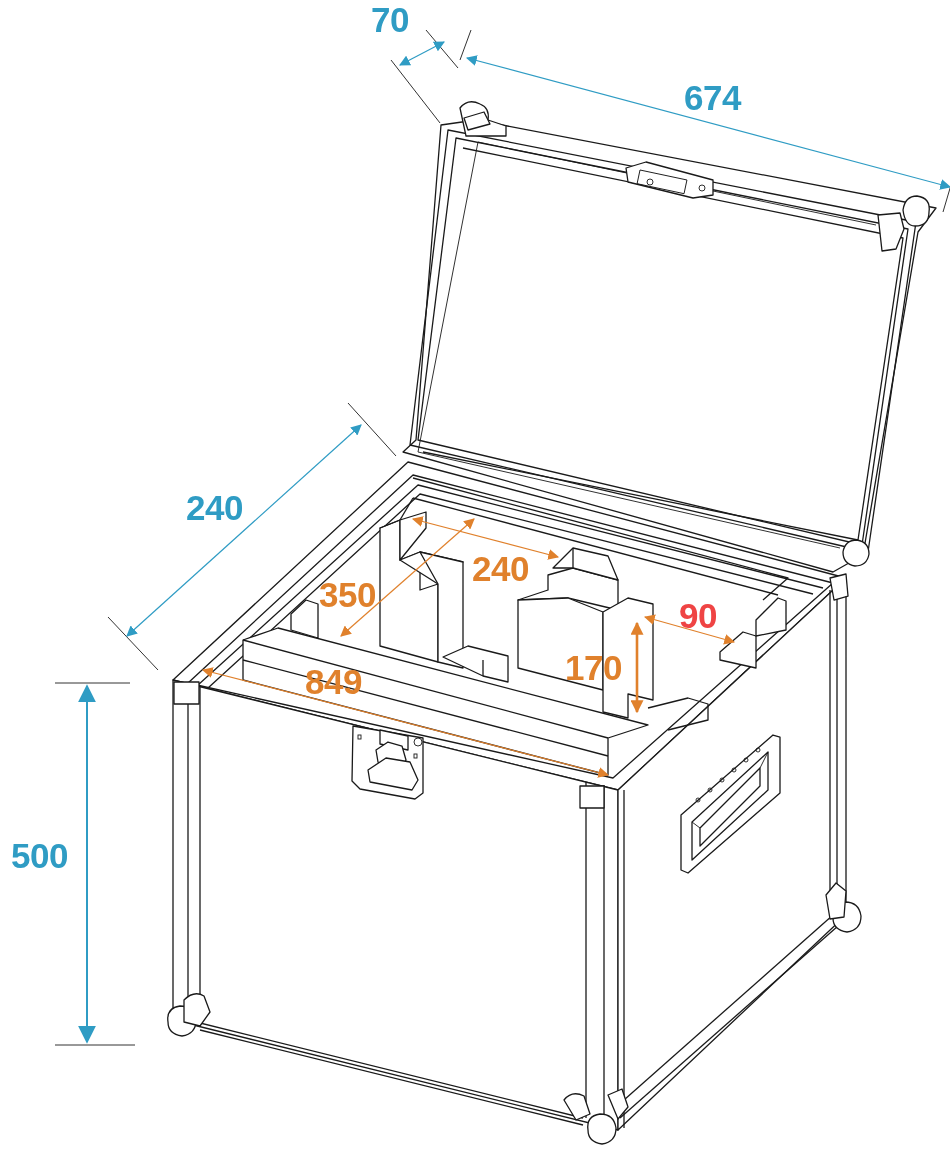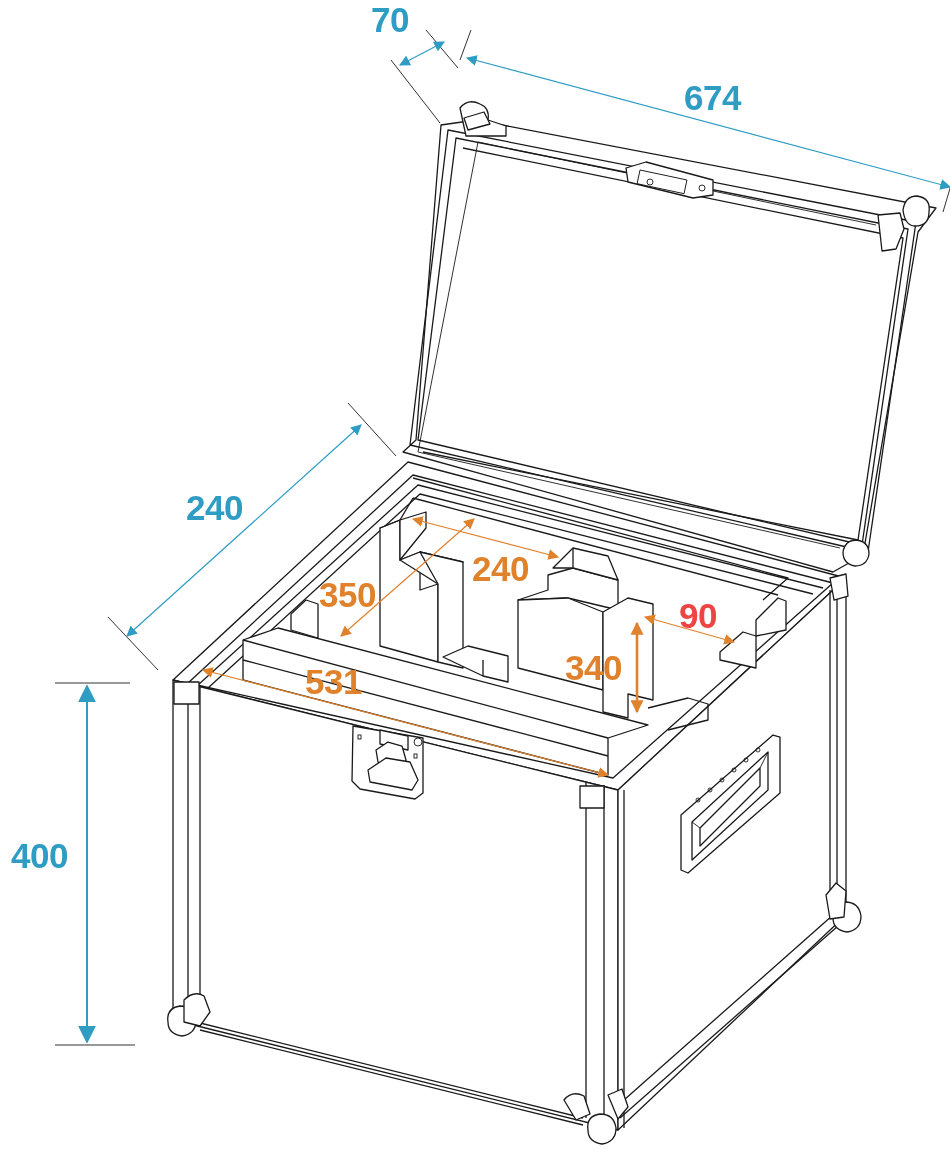--- a/index.html
+++ b/index.html
@@ -174,20 +174,20 @@
     <line class="dimo" x1="333" y1="636" x2="466" y2="519" marker-start="url(#ao)" marker-end="url(#ao)"></line>
     <line class="dimo" x1="405" y1="519" x2="550" y2="557" marker-start="url(#ao)" marker-end="url(#ao)"></line>
     <line class="dimo" x1="637" y1="617" x2="726" y2="642" marker-start="url(#ao)" marker-end="url(#ao)"></line>
     <line class="dimo2" x1="629" y1="623" x2="629" y2="712" marker-start="url(#ao2)" marker-end="url(#ao2)"></line>
   </g>
 </svg>
 
 <div class="lbl" style="left:363px; top:2px; color:#2f9cc4;">70</div>
 <div class="lbl" style="left:676px; top:80px; color:#2f9cc4;">674</div>
 <div class="lbl" style="left:178px; top:490px; color:#2f9cc4;">240</div>
-<div class="lbl" style="left:3px; top:838px; color:#2f9cc4;">400</div>
+<div class="lbl" style="left:3px; top:838px; color:#2f9cc4;">500</div>
 
-<div class="lbl" style="left:297px; top:664px; color:#e0812c;">531</div>
+<div class="lbl" style="left:297px; top:664px; color:#e0812c;">849</div>
 <div class="lbl" style="left:311px; top:577px; color:#e0812c;">350</div>
 <div class="lbl" style="left:464px; top:551px; color:#e0812c;">240</div>
 <div class="lbl" style="left:671px; top:598px; color:#ef4444;">90</div>
-<div class="lbl" style="left:557px; top:650px; color:#e0812c;">340</div>
+<div class="lbl" style="left:557px; top:650px; color:#e0812c;">170</div>
 </div>
 
 </body></html>

